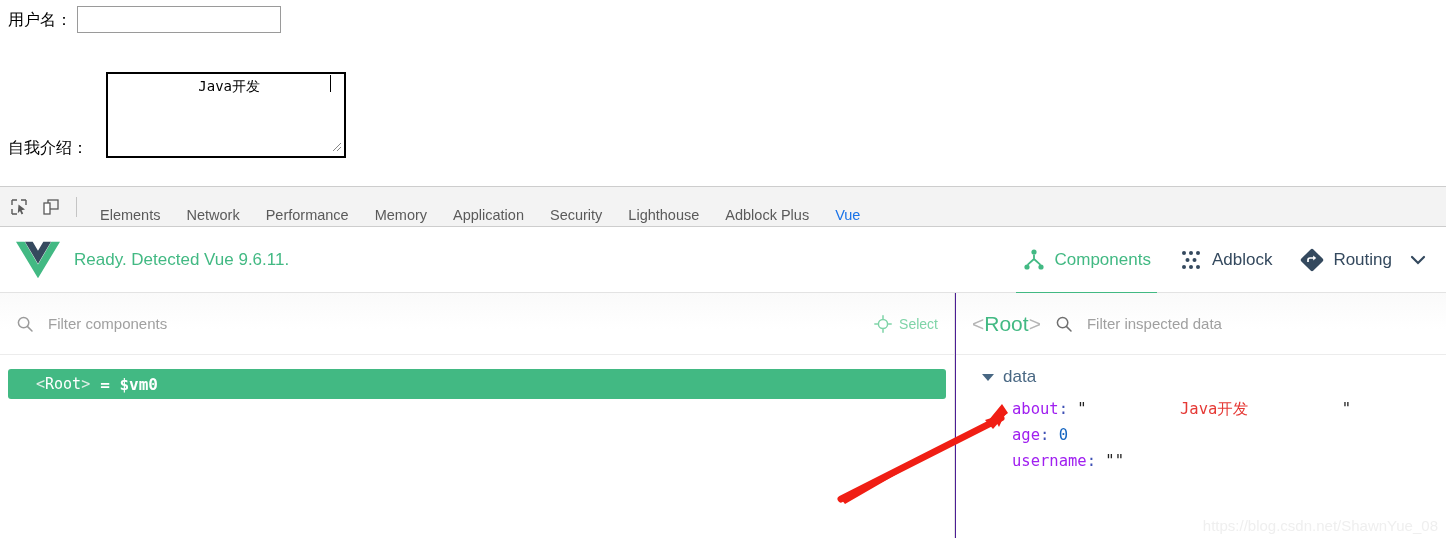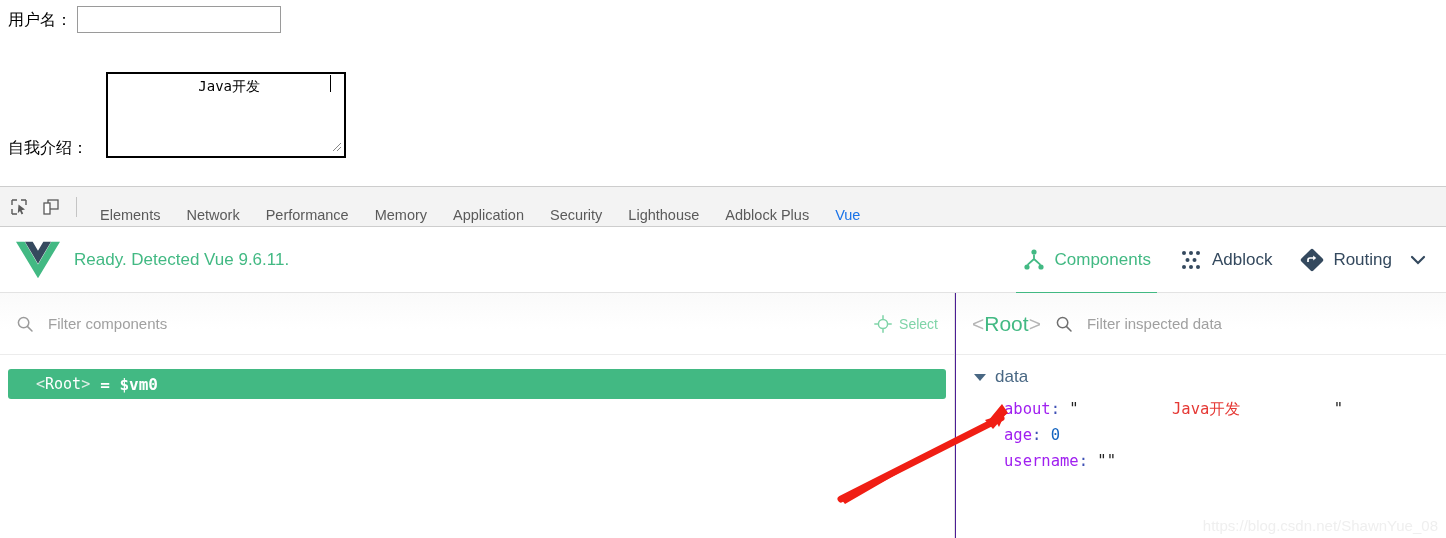--- a/index.html
+++ b/index.html
@@ -149,21 +149,21 @@
     height:30px; border-radius:3px; background:#42b983;
     display:flex; align-items:center; padding-left:28px;
     font-family:"DejaVu Sans Mono", monospace; font-size:15px;
     cursor:pointer;
   }
   .tree-row .tname { color:#dfeee7; }
   .tree-row .tname b { color:#ffffff; font-weight:normal; }
   .tree-row .tvm { color:#ffffff; font-size:16px; font-weight:bold; margin-left:10px; }
 
   
-  .data-panel { padding:12px 0 0 0; position:relative; }
+  .data-panel { padding:12px 0 0 8px; position:relative; }
   .data-head {
     display:flex; align-items:center; padding-left:18px;
     font-size:17px; color:#486783; cursor:pointer;
     font-family:"Liberation Sans", sans-serif;
   }
   .tri {
     width:0;height:0;border-left:6px solid transparent;border-right:6px solid transparent;
     border-top:7px solid #486783; margin-right:9px;
   }
   .kv-list {

